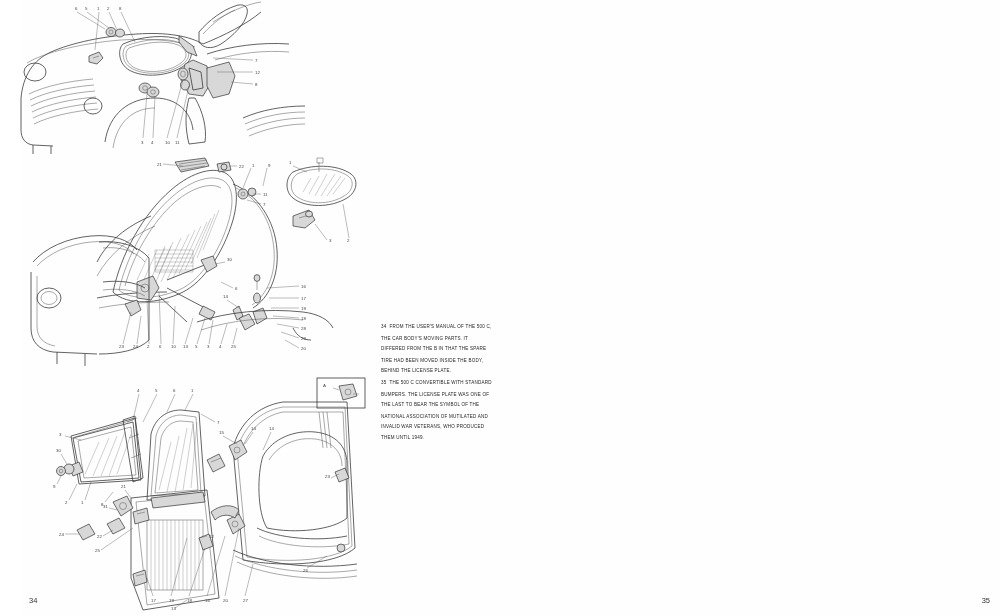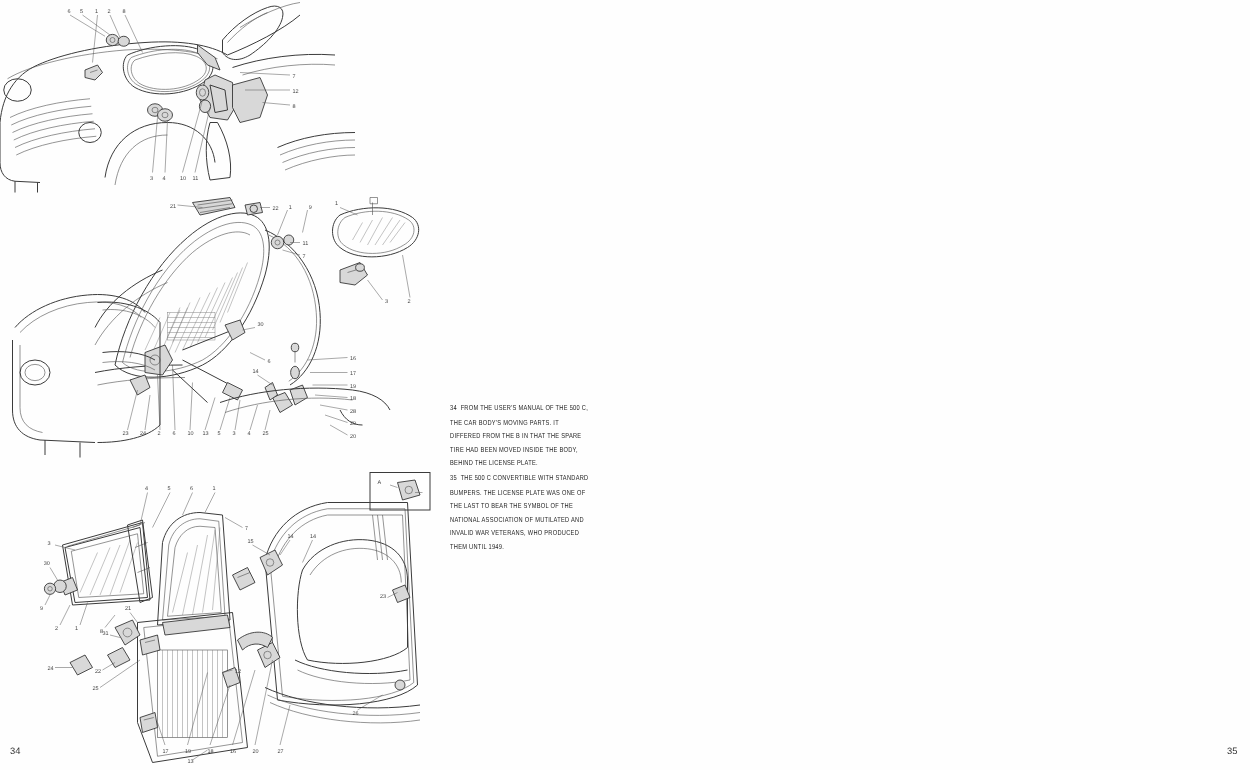--- a/index.html
+++ b/index.html
@@ -3,21 +3,21 @@
 <meta charset="utf-8">
 <style>
   html,body{margin:0;padding:0;}
   body{
     width:1000px;height:616px;
     background:#ffffff;
     font-family:"Liberation Sans", sans-serif;
     overflow:hidden;
     position:relative;
   }
-  .spread{position:absolute;inset:0;display:flex;}
+  .spread{position:absolute;inset:0;display:flex;padding-left:21px;}
   .page{position:relative;height:616px;background:#fefefe;}
   .page-left{width:520px;}
   .page-right{width:480px;}
 
   
   .drawing{position:absolute;}
   .drawing svg{display:block;overflow:visible;}
   .ln{fill:none;stroke:#3b3b3b;stroke-width:.8;}
   .ln-thin{fill:none;stroke:#555;stroke-width:.5;}
   .ln-lead{fill:none;stroke:#555;stroke-width:.4;}

